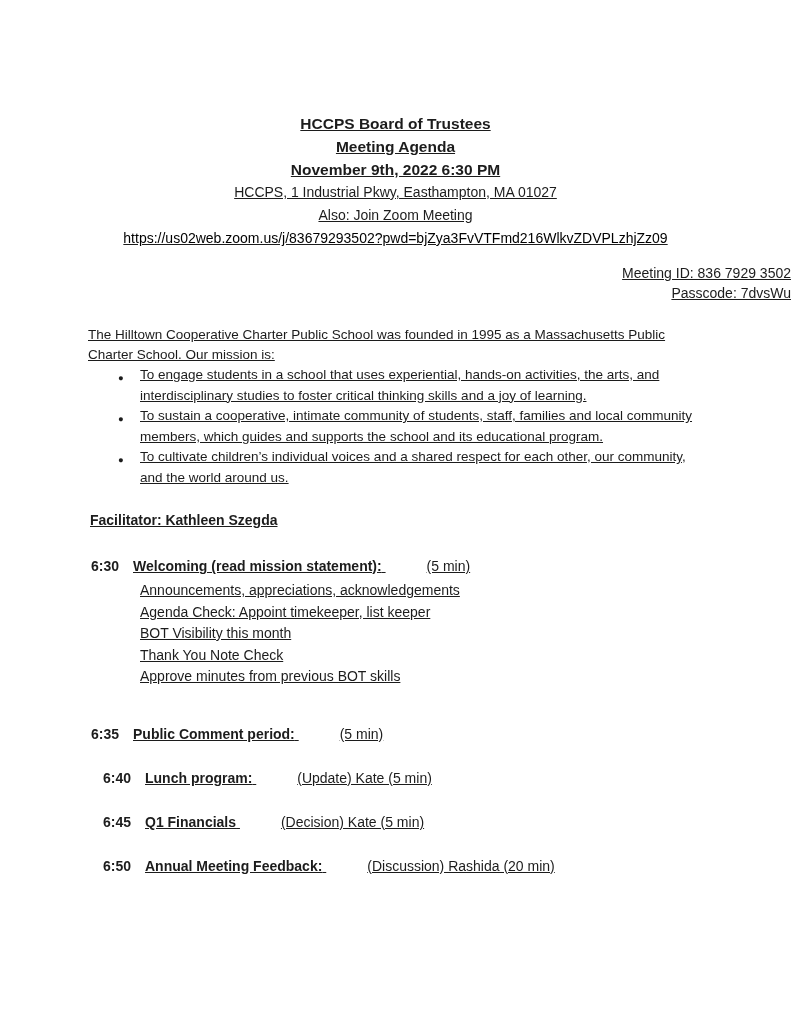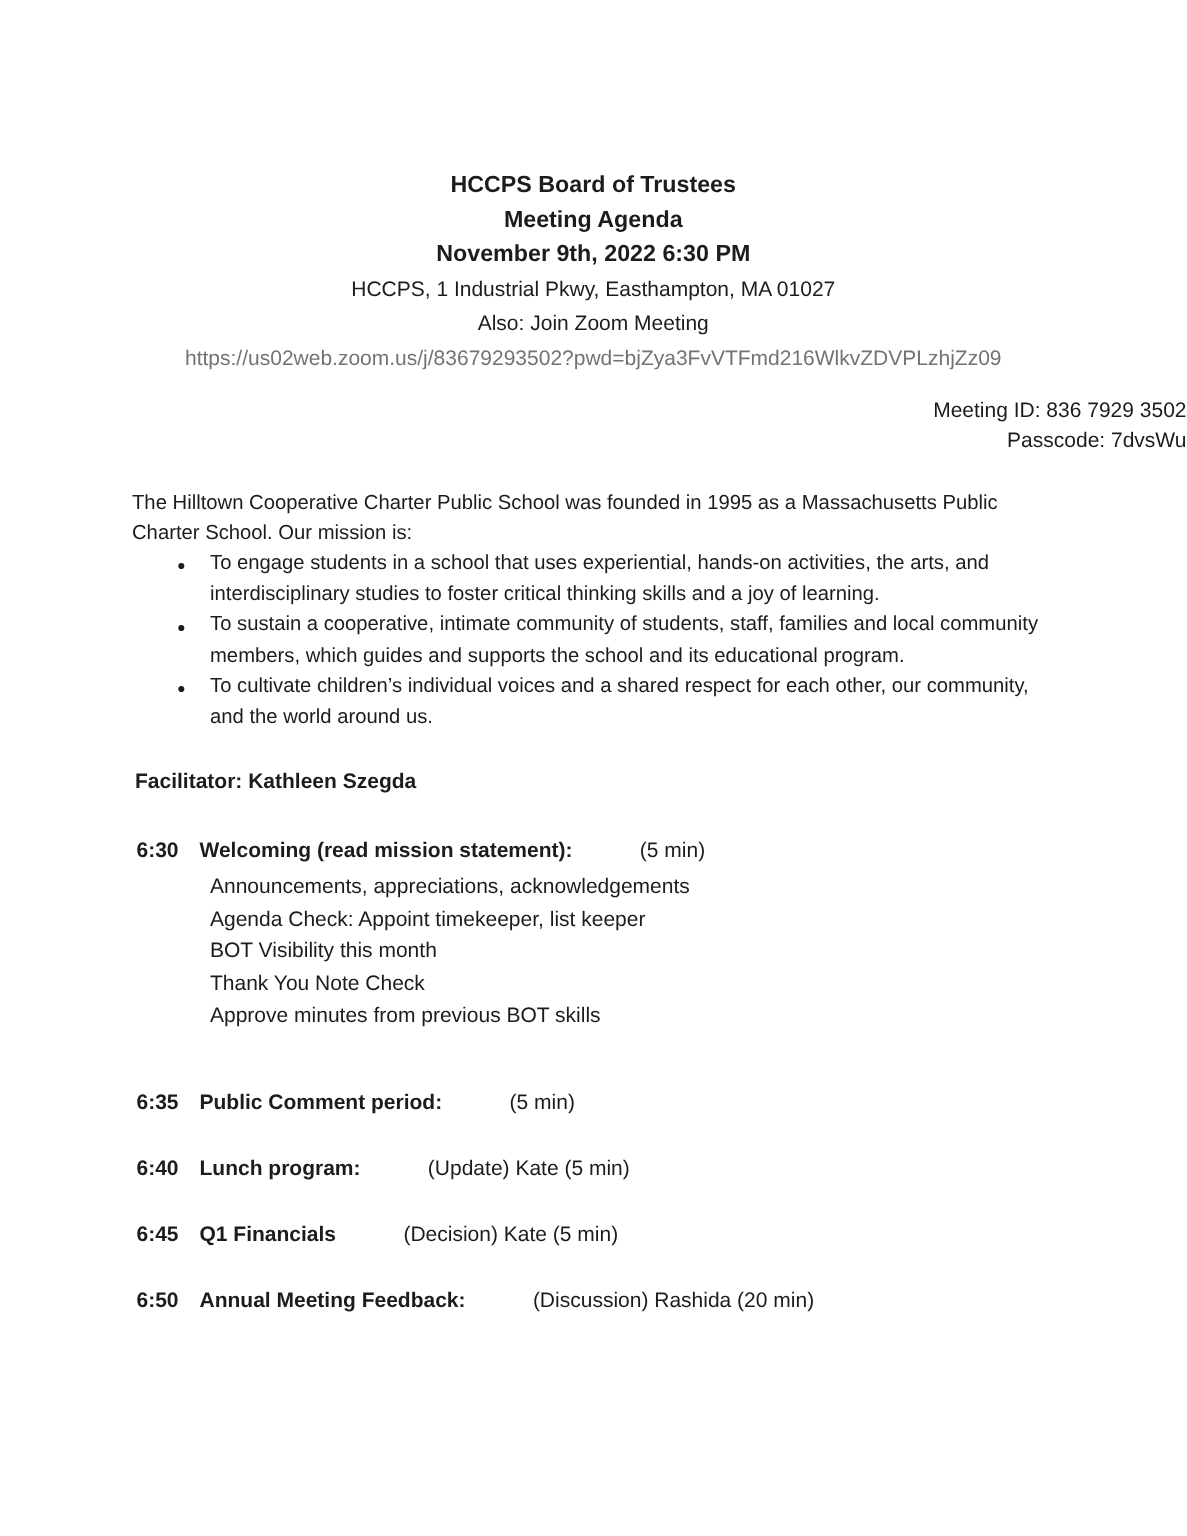--- a/index.html
+++ b/index.html
@@ -8,34 +8,35 @@
     background: #ffffff;
   }
   .page {
     position: relative;
     width: 791px;
     height: 1024px;
     background: #ffffff;
     font-family: "Liberation Sans", sans-serif;
     color: #1c1c1c;
     overflow: hidden;
+    text-decoration: underline;
   }
   
   .doc-header {
     margin-top: 112px;
     text-align: center;
     font-size: 14px;
     line-height: 23px;
   }
   .doc-header .title-line {
     font-size: 15.5px;
     font-weight: bold;
   }
   .zoom-url {
-    color: #737373;
+    color: #000000;
     text-decoration: none;
   }
   .meeting-block {
     margin-top: 13px;
     text-align: right;
     font-size: 14px;
     line-height: 20px;
   }
   
   .mission {
@@ -68,21 +69,21 @@
     line-height: 20px;
   }
   
   .agenda {
     margin-left: 91px;
     font-size: 14px;
   }
   .agenda-item { line-height: 21px; }
   .agenda-item.first { margin-top: 26px; }
   .agenda-item.gap-large { margin-top: 36px; }
-  .agenda-item.gap { margin-top: 23px; }
+  .agenda-item.gap { margin-top: 23px; margin-left: 12px; }
   .agenda-time {
     display: inline-block;
     width: 42px;
     font-weight: bold;
   }
   .agenda-title { font-weight: bold; }
   .agenda-suffix { font-weight: normal; padding-left: 41px; }
   .agenda-details { margin-top: 3px; }
   .agenda-details .detail-line {
     margin-left: 49px;

